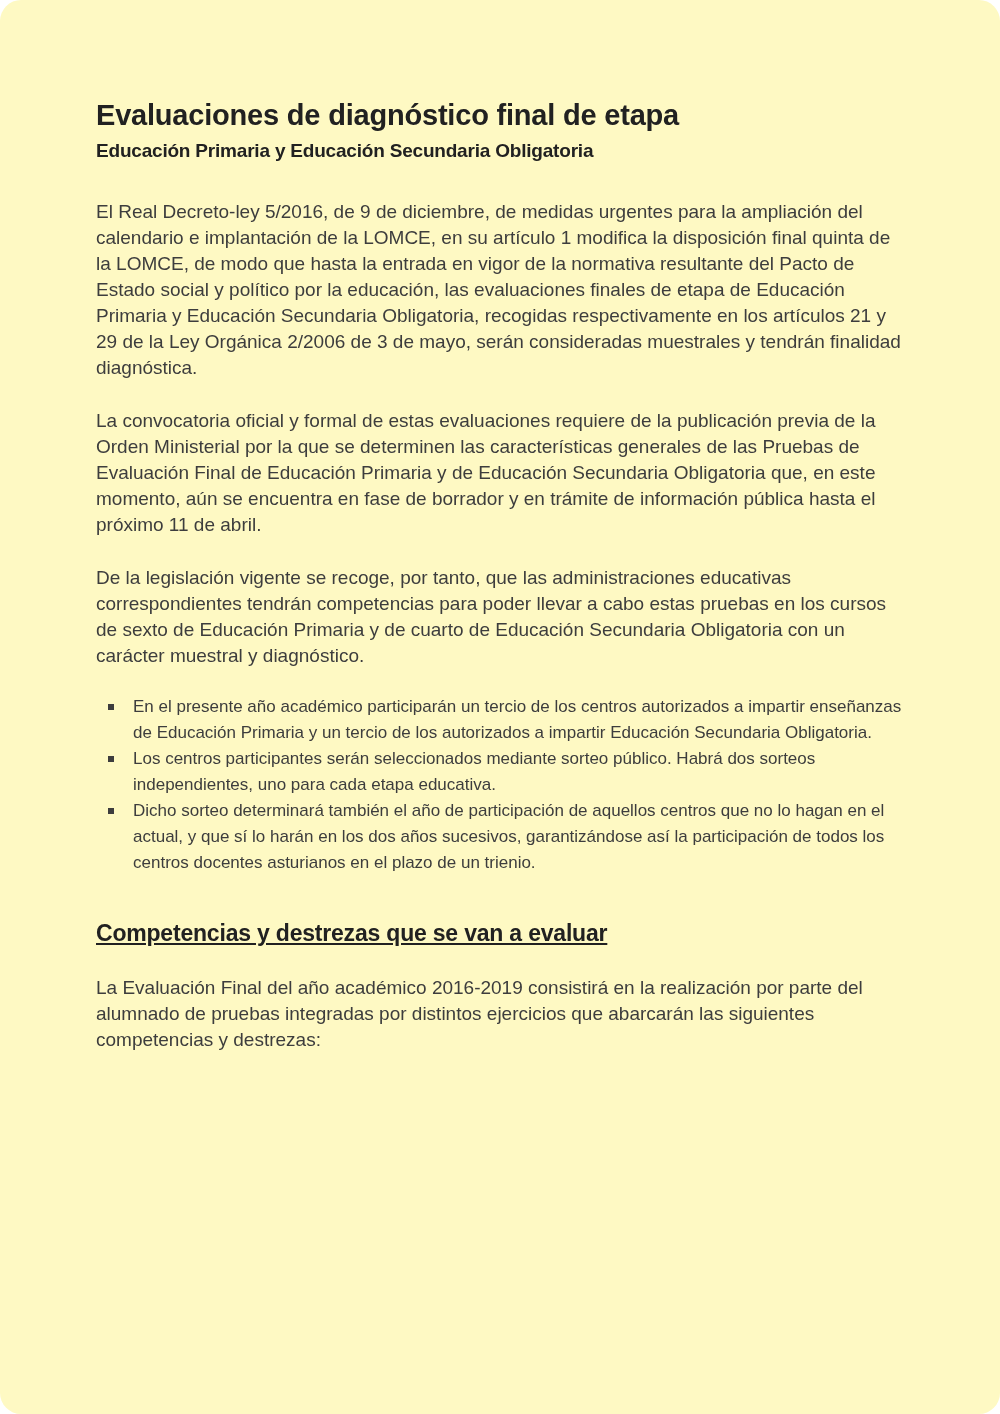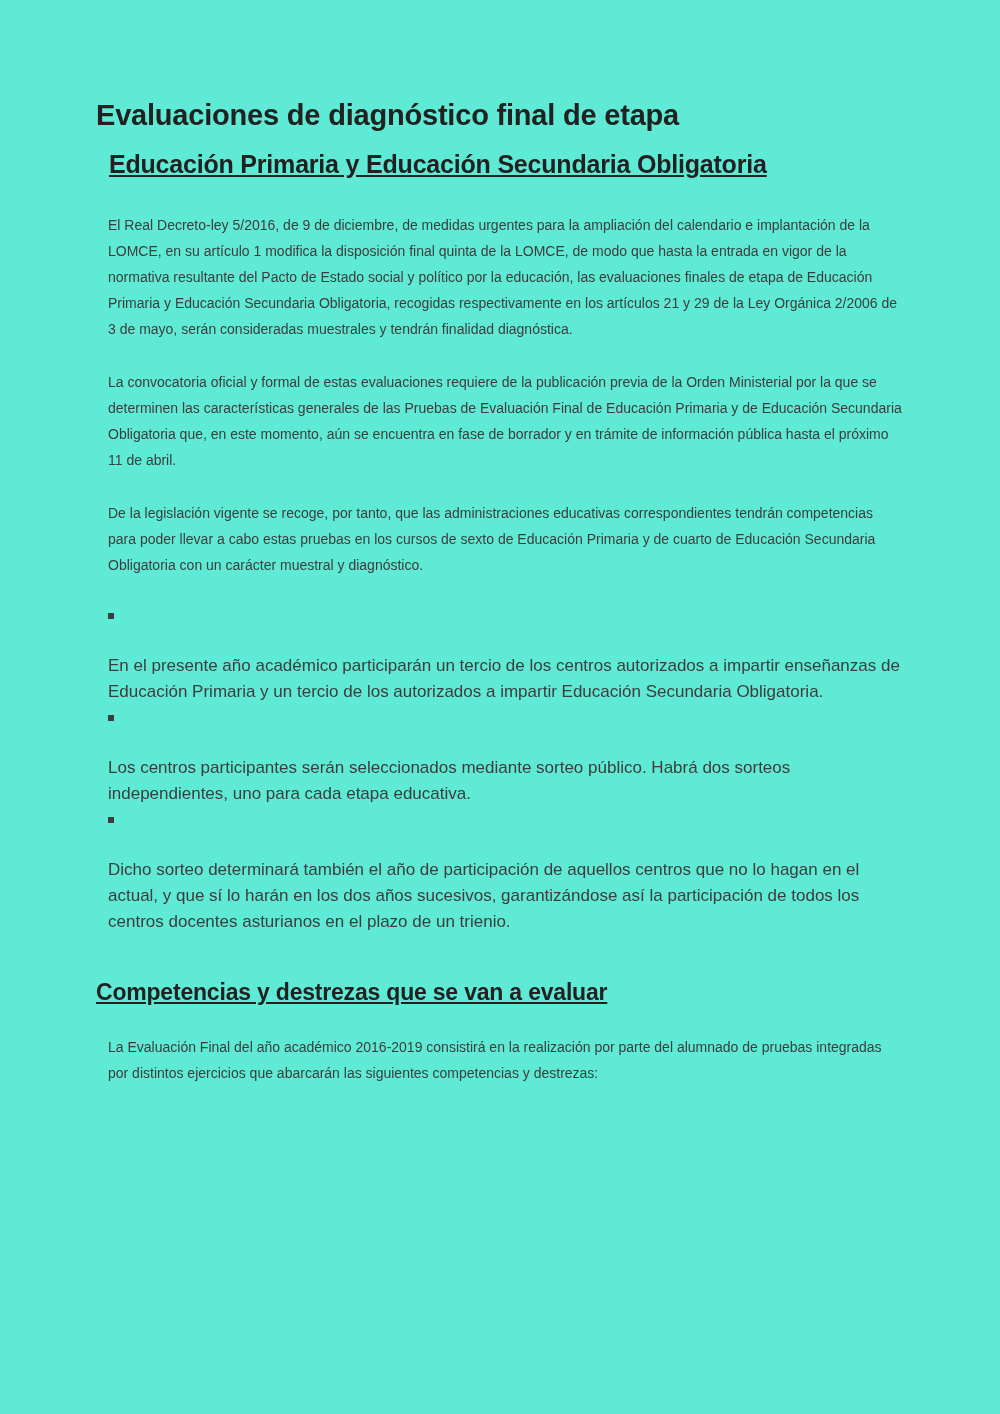--- a/index.html
+++ b/index.html
@@ -7,45 +7,45 @@
     padding: 0;
     background: #ffffff;
   }
   .page {
     position: relative;
     width: 1000px;
     height: 1414px;
     margin: 0 auto;
     box-sizing: border-box;
     padding: 96px 96px 0 96px;
-    background: #5eead4;
+    background: #fef9c3;
     font-family: "Liberation Sans", sans-serif;
     color: #3d3d3d;
     overflow: hidden;
+    border-radius: 21px;
   }
   .doc-title {
     margin: 0;
     font-size: 29px;
     line-height: 38px;
     font-weight: 700;
     letter-spacing: -0.2px;
     color: #212121;
   }
   .doc-subtitle {
-    margin: 13px;
-    font-size: 25px;
+    margin: 0;
+    font-size: 19px;
     line-height: 34px;
     font-weight: 700;
     letter-spacing: -0.2px;
     color: #212121;
-    text-decoration: underline;
   }
   .para {
-    margin: 27px 0 0 12px;
-    font-size: 14px;
+    margin: 27px 0 0 0;
+    font-size: 19px;
     line-height: 26px;
     color: #3d3d3d;
   }
   .para.first {
     margin-top: 31px;
   }
   .section-heading {
     margin: 52px 0 0 0;
     font-size: 23px;
     line-height: 30px;
@@ -58,25 +58,24 @@
     text-decoration: underline;
   }
   .bullet-list {
     list-style: none;
     margin: 25px 0 0 0;
     padding: 0 0 0 12px;
   }
   .bullet-list li {
     display: flex;
     align-items: flex-start;
-    gap: 34px;
+    gap: 19px;
     font-size: 17px;
     line-height: 26px;
     color: #3d3d3d;
-    flex-direction: column;
   }
   .bullet-square {
     flex: none;
     width: 6px;
     height: 6px;
     margin-top: 10px;
     background: #3d3d3d;
   }
   .bullet-text {
     flex: 1;

